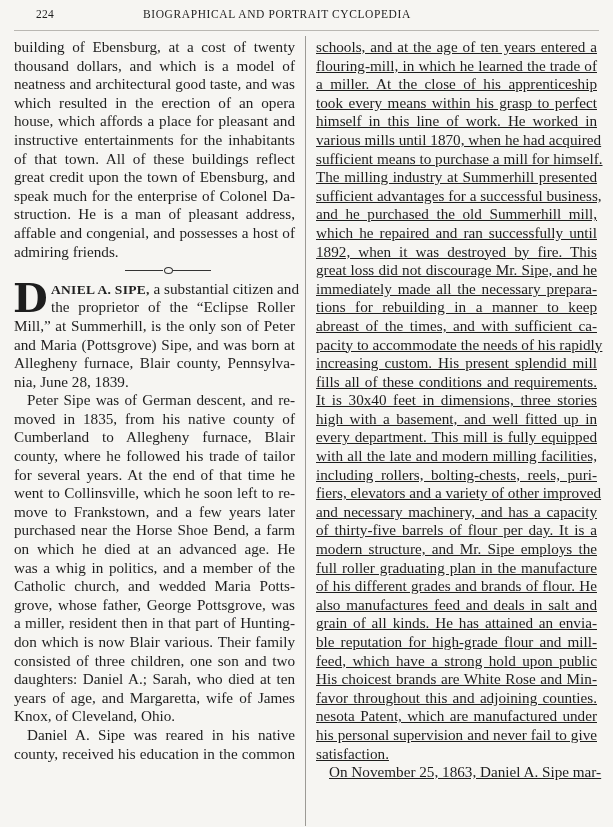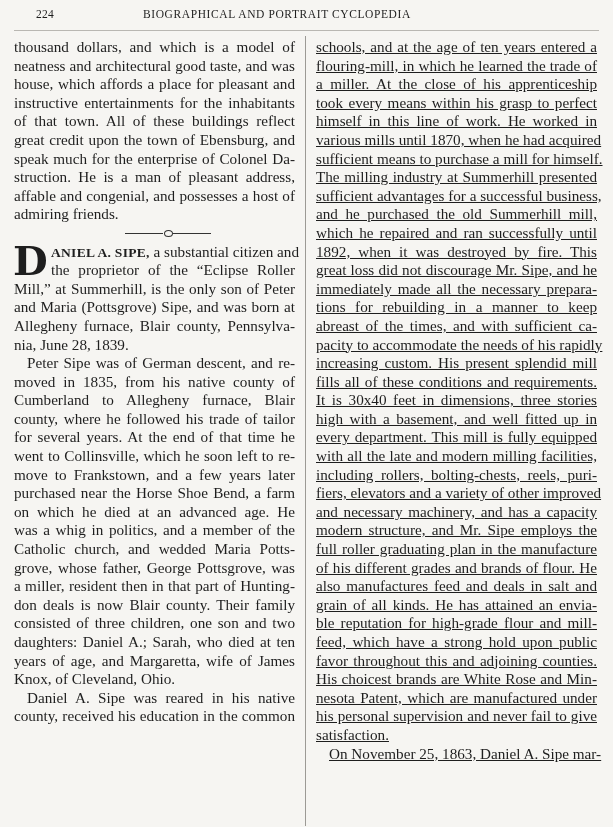--- a/index.html
+++ b/index.html
@@ -69,22 +69,24 @@
 <div class="header">
   <span class="page-num">224</span>
   <span class="running-title">BIOGRAPHICAL AND PORTRAIT CYCLOPEDIA</span>
   <div class="header-rule"></div>
 </div>
 
 <div class="col-rule"></div>
 
 <div class="col col-left">
   <div id="lp1">
+      <span class="line">building of Ebensburg, at a cost of twenty</span>
       <span class="line">thousand dollars, and which is a model of</span>
       <span class="line">neatness and architectural good taste, and was</span>
+      <span class="line">which resulted in the erection of an opera</span>
       <span class="line">house, which affords a place for pleasant and</span>
       <span class="line">instructive entertainments for the inhabitants</span>
       <span class="line">of that town. All of these buildings reflect</span>
       <span class="line">great credit upon the town of Ebensburg, and</span>
       <span class="line">speak much for the enterprise of Colonel Da-</span>
       <span class="line">struction. He is a man of pleasant address,</span>
       <span class="line">affable and congenial, and possesses a host of</span>
       <span class="line last">admiring friends.</span>
     </div>
   <div class="divider">
@@ -110,21 +112,21 @@
       <span class="line">county, where he followed his trade of tailor</span>
       <span class="line">for several years. At the end of that time he</span>
       <span class="line">went to Collinsville, which he soon left to re-</span>
       <span class="line">move to Frankstown, and a few years later</span>
       <span class="line">purchased near the Horse Shoe Bend, a farm</span>
       <span class="line">on which he died at an advanced age. He</span>
       <span class="line">was a whig in politics, and a member of the</span>
       <span class="line">Catholic church, and wedded Maria Potts-</span>
       <span class="line">grove, whose father, George Pottsgrove, was</span>
       <span class="line">a miller, resident then in that part of Hunting-</span>
-      <span class="line">don deals is now Blair county. Their family</span>
+      <span class="line">don which is now Blair various. Their family</span>
       <span class="line">consisted of three children, one son and two</span>
       <span class="line">daughters: Daniel A.; Sarah, who died at ten</span>
       <span class="line">years of age, and Margaretta, wife of James</span>
       <span class="line last">Knox, of Cleveland, Ohio.</span>
     </div>
   <div id="lp4">
       <span class="line indent">Daniel A. Sipe was reared in his native</span>
       <span class="line">county, received his education in the common</span>
     </div>
 </div>
@@ -150,29 +152,30 @@
       <span class="line">pacity to accommodate the needs of his rapidly</span>
       <span class="line">increasing custom. His present splendid mill</span>
       <span class="line">fills all of these conditions and requirements.</span>
       <span class="line">It is 30x40 feet in dimensions, three stories</span>
       <span class="line">high with a basement, and well fitted up in</span>
       <span class="line">every department. This mill is fully equipped</span>
       <span class="line">with all the late and modern milling facilities,</span>
       <span class="line">including rollers, bolting-chests, reels, puri-</span>
       <span class="line">fiers, elevators and a variety of other improved</span>
       <span class="line">and necessary machinery, and has a capacity</span>
+      <span class="line">of thirty-five barrels of flour per day. It is a</span>
       <span class="line">modern structure, and Mr. Sipe employs the</span>
       <span class="line">full roller graduating plan in the manufacture</span>
       <span class="line">of his different grades and brands of flour. He</span>
       <span class="line">also manufactures feed and deals in salt and</span>
       <span class="line">grain of all kinds. He has attained an envia-</span>
       <span class="line">ble reputation for high-grade flour and mill-</span>
       <span class="line">feed, which have a strong hold upon public</span>
+      <span class="line">His choicest brands are White Rose and Min-</span>
       <span class="line">favor throughout this and adjoining counties.</span>
-      <span class="line">His choicest brands are White Rose and Min-</span>
       <span class="line">nesota Patent, which are manufactured under</span>
       <span class="line">his personal supervision and never fail to give</span>
       <span class="line last">satisfaction.</span>
     </div>
   <div id="rp2">
       <span class="line indent">On November 25, 1863, Daniel A. Sipe mar-</span>
     </div>
 </div>
 
 </body></html>

